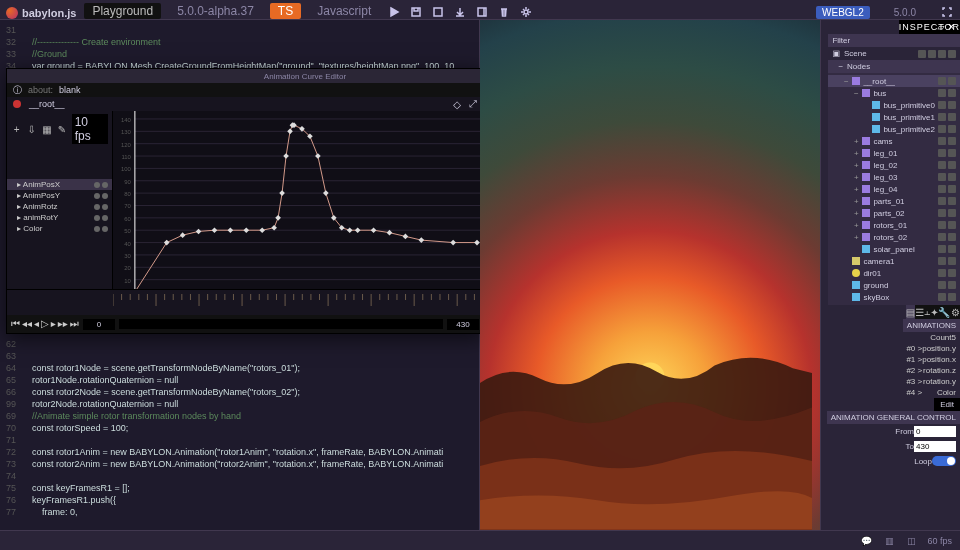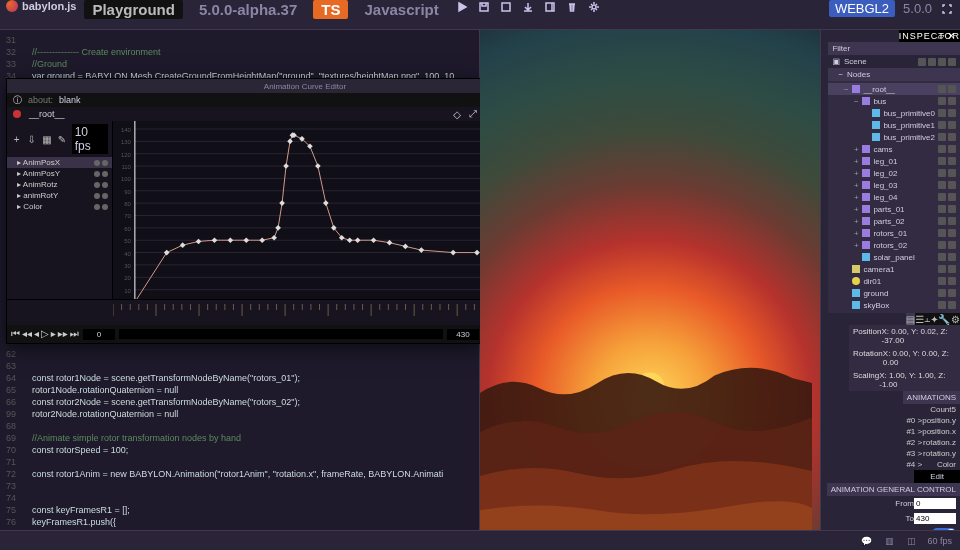--- a/index.html
+++ b/index.html
@@ -3,51 +3,51 @@
 <meta charset="utf-8">
 <style>
   :root {
     --bg0:#1a1527; --bg1:#2a2438; --bg2:#332b42; --bg3:#3e3550;
     --fg:#d0cde0; --fg-dim:#8c86a6; --accent:#6f5ed6; --orange:#e76a24;
     --gray:#555; --border:#41384f;
   }
   * { box-sizing:border-box; font-family:"Segoe UI",Arial,sans-serif; }
   body { margin:0; width:960px; height:550px; background:var(--bg0); color:var(--fg); font-size:10px; overflow:hidden; position:relative; }
   
-  .topbar { height:30px; background:var(--bg1); display:flex; align-items:flex-start; padding:0 6px; gap:8px; border-bottom:1px solid var(--border);}
+  .topbar { height:20px; background:var(--bg1); display:flex; align-items:flex-end; padding:0 6px; gap:8px; border-bottom:1px solid var(--border);}
   .logo { display:flex; align-items:center; gap:4px; font-weight:600; font-size:11px;}
   .logo-swirl { width:12px; height:12px; border-radius:50%; background:radial-gradient(circle at 30% 30%,#e76a24,#b62e6a);}
-  .pill { padding:1px 8px; border-radius:2px; font-size:15px;font-weight:bold;}
+  .pill { padding:1px 8px; border-radius:2px; font-size:12px;}
   .pill.dark { background:#111; color:#bbb;}
   .pill.orange { background:var(--orange); color:#fff;}
   .pill.link { color:var(--fg-dim);}
   .spacer { flex:1;}
   .tb-icon { width:14px; height:14px; display:flex; align-items:center; justify-content:center; color:#c9c4ea; cursor:pointer;}
   .tb-icon svg { width:12px; height:12px; stroke:currentColor; fill:none; stroke-width:1.5;}
-  .right-badges { display:flex; gap:8px; align-items:center; font-size:13px; color:var(--fg-dim);}
+  .right-badges { display:flex; gap:24px; align-items:center; font-size:10px; color:var(--fg-dim);}
   .badge-blue { background:#3b5dbd; color:#fff; padding:1px 6px; border-radius:2px;}
   
   .main { display:flex; height:510px;}
   .left { width:480px; position:relative; background:#1e1a2c; border-right:1px solid var(--border);}
   .center { flex:1; position:relative; overflow:hidden;}
   .right { width:140px; background:var(--bg1); border-left:1px solid var(--border); display:flex; flex-direction:column;align-items:flex-end;}
   
   .code { position:absolute; inset:0; padding:4px 0 0 0; font-family:Consolas,monospace; font-size:9px; line-height:12px; color:#cdd; overflow:hidden;}
   .line { display:flex;}
   .ln { width:22px; text-align:right; color:#555; padding-right:6px; user-select:none;} .tok-c{color:#5c8a5c;}
   
   .curve-editor { position:absolute; left:6px; top:48px; width:478px; height:266px; background:#1b1822; border:1px solid #000; box-shadow:0 4px 20px rgba(0,0,0,.6); display:flex; flex-direction:column;}
   .ce-titlebar { height:14px; background:#2b2636; display:flex; align-items:center; padding:0 4px; font-size:8px; color:var(--fg-dim);}
   .ce-top { display:flex; height:14px; background:#111; align-items:center; padding:0 6px; gap:6px; font-size:9px;}
   .ce-body { flex:1; display:flex;}
   .ce-side { width:106px; background:#17141f; border-right:1px solid #000; display:flex; flex-direction:column;}
   .ce-side-row { display:flex; gap:4px; padding:3px 4px; align-items:center;}
   .ce-side-row .mini { width:12px; height:12px; display:flex; align-items:center; justify-content:center; color:#bbb; cursor:pointer;}
   .fps-box { margin-left:auto; background:#000; padding:1px 3px; font-size:12px;}
-  .anim-list { font-size:8px;}
+  .anim-list { font-size:8px;margin-top:32px;}
   .anim-item { display:flex; align-items:center; padding:1px 4px 1px 10px; color:#ccc;}
   .anim-item.sel { background:#3a3248;}
   .anim-item .dots { margin-left:auto; display:flex; gap:2px;}
   .dot { width:6px;height:6px;border-radius:50%;background:#666;}
   .ce-graph { flex:1; position:relative; background:#100e16;}
   .ce-graph svg { position:absolute; inset:0;}
   .ce-timeline { height:26px; background:#17141f; border-top:1px solid #000; position:relative;}
   .ce-timeline .ticks { position:absolute; left:106px; right:0; top:0; bottom:0;}
   .ce-bottom { height:18px ; background:#111; display:flex; align-items:center; gap:4px; padding:0 4px;}
   .play-ctl { display:flex; gap:2px; color:#ccc; font-size:10px;}
@@ -73,21 +73,21 @@
   .icn { width:8px; height:8px;}
   .icn.mesh{background:#5eb8e8;} .icn.cam{background:#d6c96a;} .icn.light{background:#e6d24a; border-radius:50%;} .icn.tn{background:#9a7be0;}
   .row-icons { margin-left:auto; display:flex; gap:2px; color:#888;}
   .row-icons span{width:8px;height:8px;background:#555;border-radius:1px;}
   .tabbar { display:flex; background:#111; height:14px;}
   .tabbar div { flex:1; display:flex; align-items:center; justify-content:center; color:#bbb; cursor:pointer;}
   .tabbar div.active{background:var(--bg3);}
   .propline { display:flex; justify-content:space-between; padding:2px 4px; font-size:8px; color:#ddd;}
   .anim-head { background:var(--bg3); padding:2px 4px; font-size:8px; display:flex; justify-content:space-between;}
   .anim-row { display:flex; justify-content:space-between; padding:1px 4px; font-size:8px; color:#ccc;}
-  .editbtn { background:#000; text-align:center; padding:2px 16px; font-size:8px; cursor:pointer;}
+  .editbtn { background:#000; text-align:center; padding:2px 6px; font-size:8px; cursor:pointer;}
   .ctl-row { display:flex; justify-content:space-between; align-items:center; padding:2px 4px; font-size:8px;}
   .ctl-row input { width:42px; background:#fff; border:none; font-size:8px; padding:1px 2px;}
   .toggle { width:24px; height:10px; background:#3a6bd6; border-radius:5px; position:relative;}
   .toggle::after{content:"";position:absolute;right:1px;top:1px;width:8px;height:8px;background:#fff;border-radius:50%;}
   
   .status { position:absolute; left:0; right:0; bottom:0; height:20px; background:var(--bg1); border-top:1px solid var(--border); display:flex; align-items:center; justify-content:flex-end; gap:10px; padding:0 8px; font-size:9px; color:var(--fg-dim);}
   .status .ico{width:12px;height:12px;display:flex;align-items:center;justify-content:center;}
 </style>
 </head>
 <body>
@@ -189,41 +189,38 @@
         </div>
         <div class="line">
           <span class="ln">66</span>
           <span class="" style="white-space:pre">    const rotor2Node = scene.getTransformNodeByName("rotors_02");</span>
         </div>
         <div class="line">
           <span class="ln">99</span>
           <span class="" style="white-space:pre">    rotor2Node.rotationQuaternion = null</span>
         </div>
         <div class="line">
-          <span class="ln">68</span>
-          <span class="" style="white-space:pre">    </span>
-        </div>
-        <div class="line">
           <span class="ln">69</span>
           <span class="tok-c" style="white-space:pre">    //Animate simple rotor transformation nodes by hand</span>
         </div>
         <div class="line">
           <span class="ln">70</span>
           <span class="" style="white-space:pre">    const rotorSpeed = 100;</span>
         </div>
         <div class="line">
           <span class="ln">71</span>
           <span class="" style="white-space:pre">    </span>
         </div>
         <div class="line">
           <span class="ln">72</span>
           <span class="" style="white-space:pre">    const rotor1Anim = new BABYLON.Animation("rotor1Anim", "rotation.x", frameRate, BABYLON.Animati</span>
         </div>
         <div class="line">
           <span class="ln">73</span>
+          <span class="" style="white-space:pre">    const rotor2Anim = new BABYLON.Animation("rotor2Anim", "rotation.x", frameRate, BABYLON.Animati</span>
         </div>
         <div class="line">
           <span class="ln">74</span>
           <span class="" style="white-space:pre">    </span>
         </div>
         <div class="line">
           <span class="ln">75</span>
           <span class="" style="white-space:pre">    const keyFramesR1 = [];</span>
         </div>
         <div class="line">
@@ -644,34 +641,20 @@
         </div>
     </div>
     <div class="tabbar">
       <div class="active">▤</div>
       <div>☰</div>
       <div>⫠</div>
       <div>✦</div>
       <div>🔧</div>
       <div>⚙</div>
     </div>
-    <div class="insp-section">
-      <div class="propline">
-          <span>Position</span>
-          <span>X: 0.00, Y: 0.02, Z: -37.00</span>
-        </div>
-      <div class="propline">
-          <span>Rotation</span>
-          <span>X: 0.00, Y: 0.00, Z: 0.00</span>
-        </div>
-      <div class="propline">
-          <span>Scaling</span>
-          <span>X: 1.00, Y: 1.00, Z: -1.00</span>
-        </div>
-    </div>
     <div class="anim-head">
         <span>ANIMATIONS</span>
       </div>
     <div class="anim-row">
         <span>Count</span>
         <span>5</span>
       </div>
     <div id="anim-props">
         <div class="anim-row">
           <span>#0 &gt;</span>

